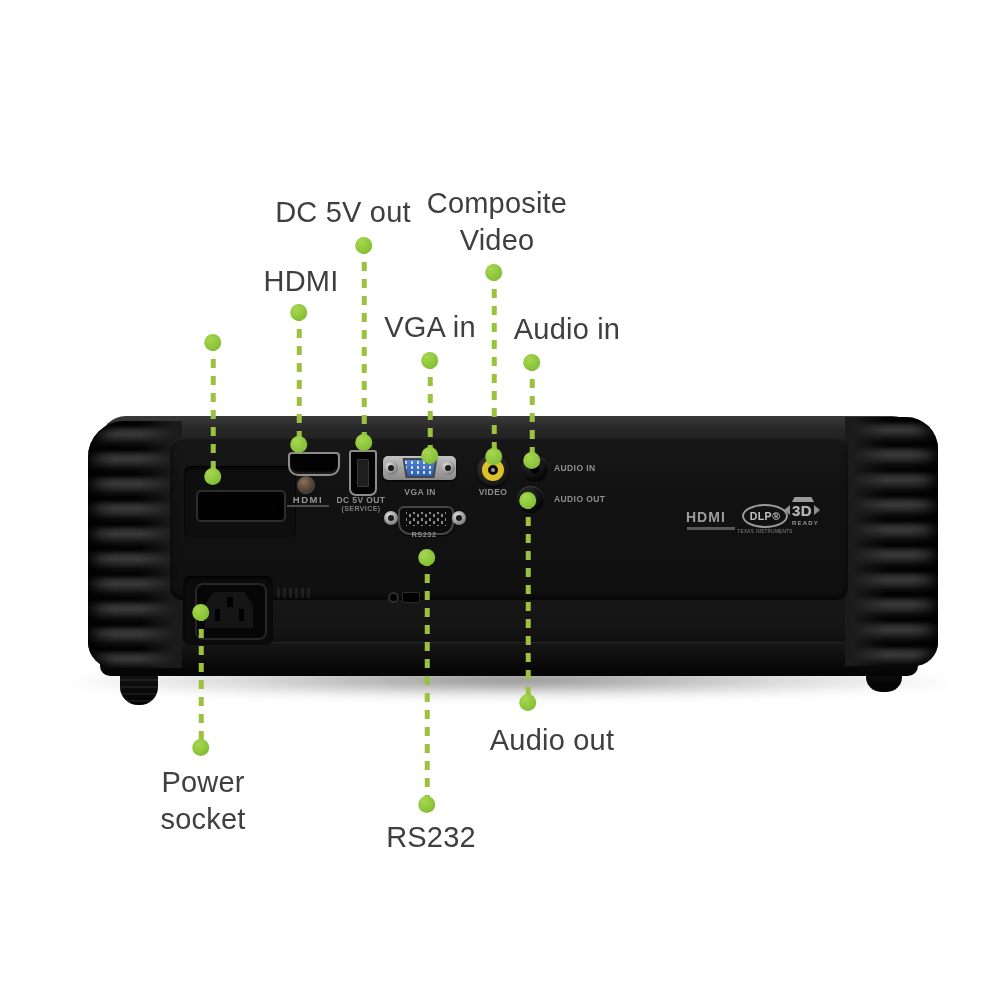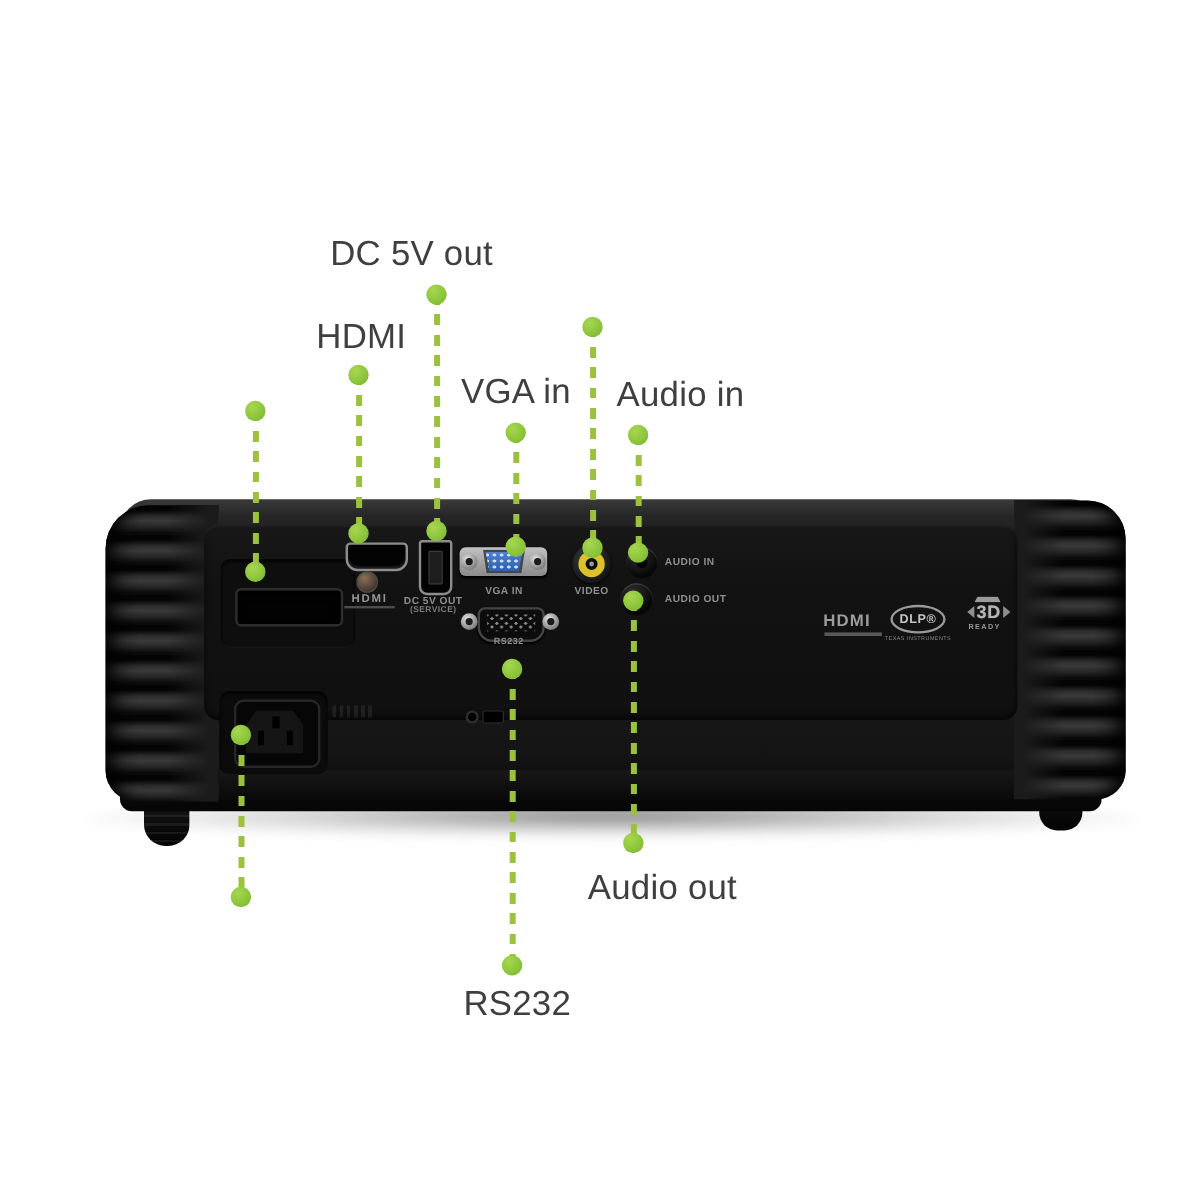--- a/index.html
+++ b/index.html
@@ -250,21 +250,21 @@
     border:2px solid #9a9a9a;border-radius:50%;box-sizing:border-box;
     color:#c4c4c4;font-size:10.5px;font-weight:bold;text-align:center;line-height:20px;
     letter-spacing:0.5px;
   }
   .badge-dlp-sub{
     position:absolute;left:765px;top:529px;z-index:8;transform:translateX(-50%);
     color:#8a8a8a;font-size:4.5px;letter-spacing:0.4px;white-space:nowrap;
   }
   .badge-3d{
     position:absolute;left:792px;top:497px;width:42px;height:38px;z-index:8;
-    display:flex;flex-direction:column;align-items:flex-end;
+    display:flex;flex-direction:column;align-items:flex-start;
   }
   .badge-3d .bar{
     width:22px;height:5px;background:#9a9a9a;
     clip-path:polygon(12% 0,88% 0,100% 100%,0 100%);
   }
   .badge-3d .glyph{
     color:#b5b5b5;font-size:15px;font-weight:bold;line-height:17px;letter-spacing:0.5px;
     text-shadow:0 0 1px #777;position:relative;
   }
   .badge-3d .glyph::before,.badge-3d .glyph::after{
@@ -384,18 +384,26 @@
       <span class="dot top"></span>
       <span class="dot bottom"></span>
     </div>
   <div class="leader ld-power">
       <span class="dot top"></span>
       <span class="dot bottom"></span>
     </div>
 
   <div class="callout-label lbl-hdmi">HDMI</div>
   <div class="callout-label lbl-dc5v">DC 5V out</div>
+  <div class="callout-label lbl-composite">
+    <span>Composite</span><br>
+    <span>Video</span>
+  </div>
   <div class="callout-label lbl-vga">VGA in</div>
   <div class="callout-label lbl-audioin">Audio in</div>
   <div class="callout-label lbl-audioout">Audio out</div>
   <div class="callout-label lbl-rs232">RS232</div>
+  <div class="callout-label lbl-power">
+    <span>Power</span><br>
+    <span>socket</span>
+  </div>
 
 </div>
 
 </body></html>

